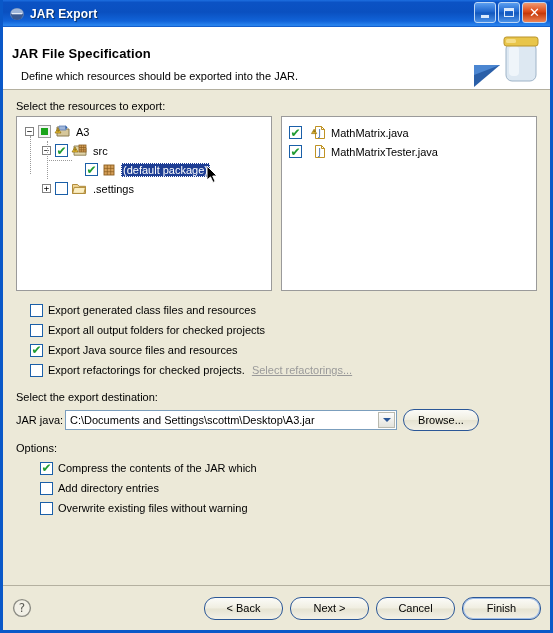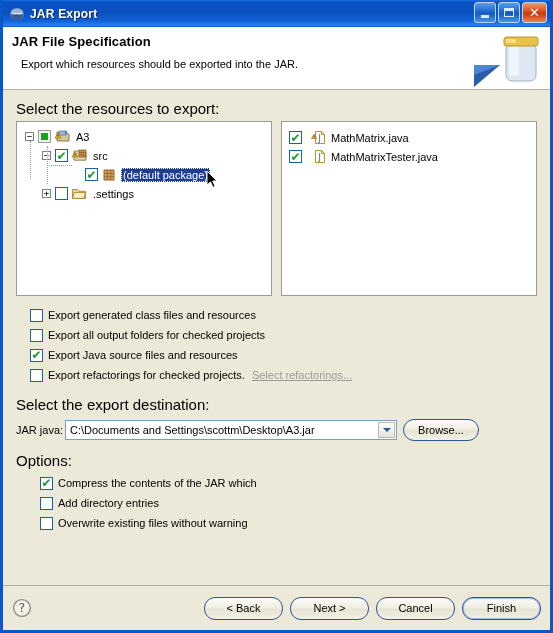--- a/index.html
+++ b/index.html
@@ -41,28 +41,28 @@
     background:linear-gradient(180deg,#f09a72 0%,#dd4a18 45%,#c63a0c 55%,#ef8354 100%);
     width:25px;
   }
   .glyph-min{width:8px;height:3px;background:#dbe9fb;margin-top:7px;}
   .glyph-max{width:10px;height:9px;box-sizing:border-box;border:1px solid #dbe9fb;border-top-width:3px;}
   .glyph-x{color:#fff;font-size:13px;font-weight:bold;line-height:1;font-family:"DejaVu Sans",sans-serif;}
   
   .header{
     height:63px;background:#fff;box-sizing:border-box;
     border-bottom:1px solid #b4b0a0;
-    position:relative;padding:7px 0 0 9px;
+    position:relative;padding:19px 0 0 9px;
   }
   .header h1{margin:0;font-size:13px;font-weight:bold;letter-spacing:.1px;}
   .header p{margin:9px 0 0 9px;font-size:11px;}
   .header-art{position:absolute;right:6px;top:2px;width:78px;height:60px;}
   
   .body{padding:10px 13px 0 13px;position:relative;}
-  .sec-label{margin:0 0 4px 0;font-size:15px;}
+  .sec-label{margin:0 0 4px 0;font-size:11px;}
   .panels{display:flex;gap:9px;}
   .panel{
     background:#fff;border:1px solid #9a9a9a;
     box-sizing:border-box;height:175px;overflow:hidden;position:relative;
   }
   .panel.left{width:262px;}
   .panel.right{width:262px;}
   
   .tree{padding:5px 0 0 0;font-size:11px;}
   .row{display:flex;align-items:center;height:19px;white-space:nowrap;position:relative;}
@@ -156,21 +156,21 @@
           <span class="glyph-max"></span>
         </span>
       <span class="tb-btn close">
           <span class="glyph-x">✕</span>
         </span>
     </span>
   </div>
 
   <div class="header">
     <h1>JAR File Specification</h1>
-    <p>Export which resources should be exported into the JAR.</p>
+    <p>Define which resources should be exported into the JAR.</p>
     <span class="header-art">
       <svg width="78" height="60" viewBox="0 0 78 60">
         <path d="M8 36 L34 36 L8 58 Z" fill="#2a5fa8"></path>
         <path d="M8 36 L34 36 L8 46 Z" fill="#4b86d1"></path>
         <rect x="40" y="14" width="30" height="38" rx="6" fill="#dde8f2" stroke="#9fb4c8" stroke-width="1"></rect>
         <rect x="43" y="17" width="10" height="30" rx="4" fill="#f2f7fb" opacity=".85"></rect>
         <rect x="38" y="8" width="34" height="9" rx="2.5" fill="#e8c54a" stroke="#b9932a" stroke-width="1"></rect>
         <rect x="40" y="10" width="10" height="4" rx="1.5" fill="#f6e08f" opacity=".9"></rect>
       </svg>
     </span>

